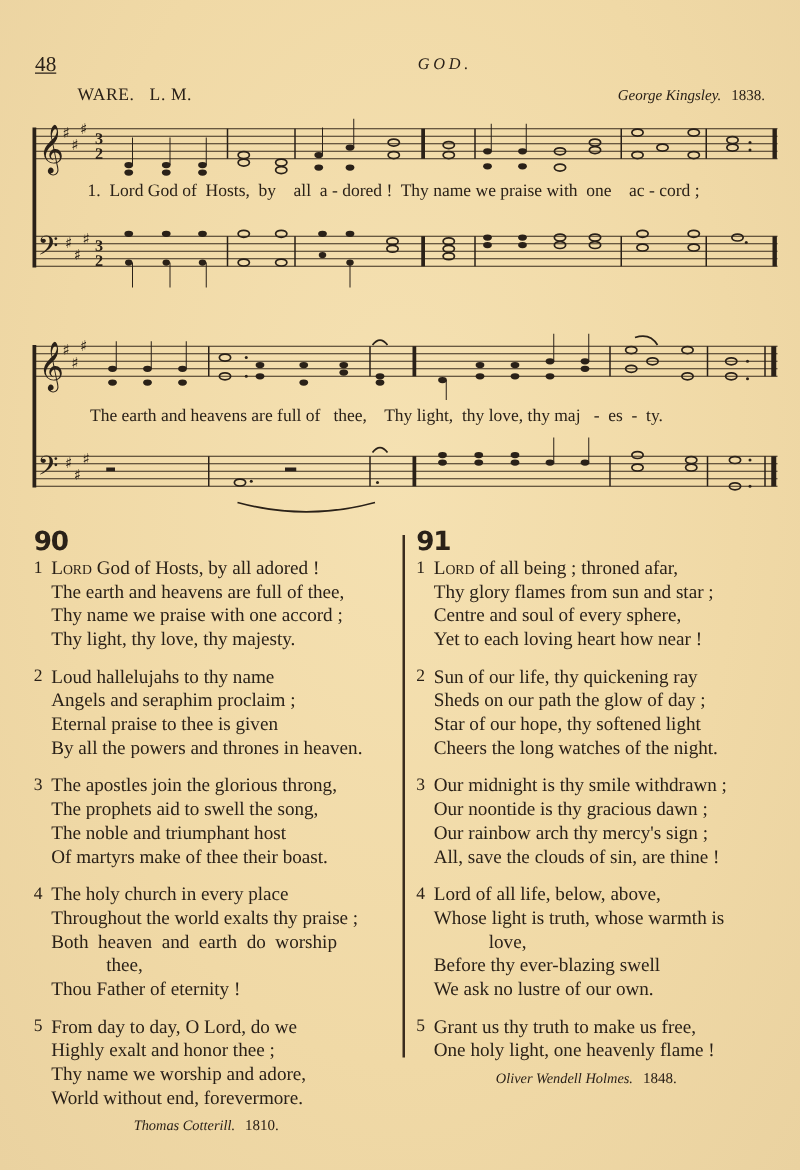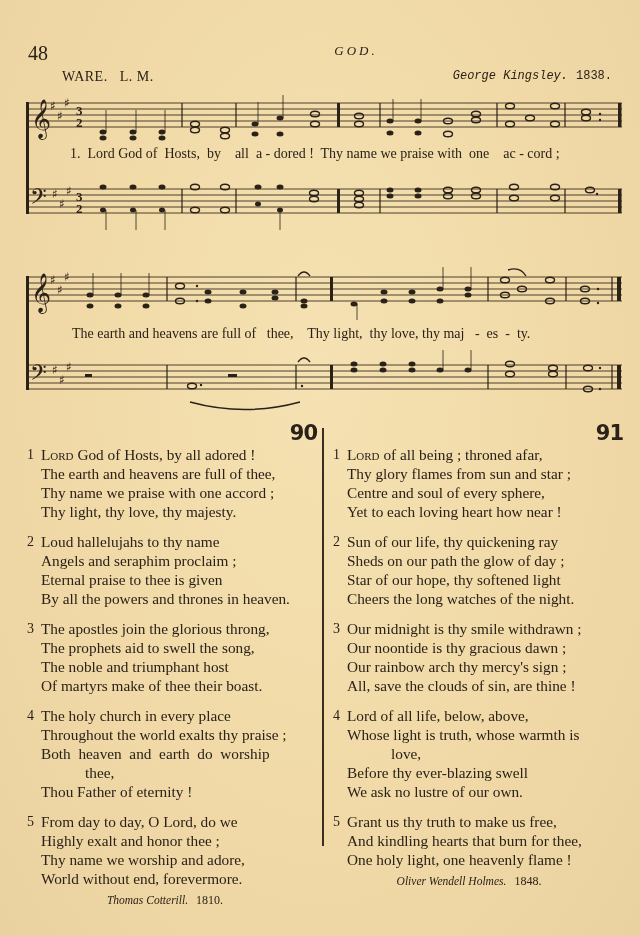--- a/index.html
+++ b/index.html
@@ -4,32 +4,32 @@
 <style>
   html, body { margin: 0; padding: 0; }
   body {
     width: 640px; height: 936px; overflow: hidden;
     background: #f2dcaa;
     background-image: radial-gradient(ellipse at 50% 40%, #f5e1b2 0%, #f0d9a6 60%, #ead2a0 100%);
     font-family: "DejaVu Serif", "Liberation Serif", serif;
     color: #2a2118;
     position: relative;
   }
-  .page-number { position: absolute; left: 28px; top: 42px; font-size: 20px; font-family: "Liberation Serif", serif; }
+  .page-number { position: absolute; left: 28px; top: 42px; font-size: 17px; font-family: "Liberation Serif", serif; text-decoration: underline; }
   .running-head { position: absolute; left: 0; width: 640px; top: 43px; text-align: center; font-style: italic; font-size: 13px; letter-spacing: 3px; font-family: "Liberation Serif", serif; margin-left: 36px; }
   .tune-name { position: absolute; left: 62px; top: 69px; font-size: 14px; font-family: "Liberation Serif", serif; letter-spacing: 0.5px; }
-  .composer { position: absolute; right: 28px; top: 69px; font-size: 12px; font-family: Liberation Mono, monospace; }
+  .composer { position: absolute; right: 28px; top: 69px; font-size: 12px; font-family: Liberation Serif, serif; }
   .composer i { margin-right: 8px; }
 
   .system { position: absolute; left: 0; width: 640px; }
   .system svg { position: absolute; left: 0; top: 0; }
   .lyric { position: absolute; font-size: 14px; font-family: "Liberation Serif", serif; white-space: nowrap; }
 
   .hymn { position: absolute; font-family: "Liberation Serif", serif; font-size: 15.3px; line-height: 19px; }
-  .hymn-number { font-family: "DejaVu Sans", sans-serif; font-weight: bold; font-size: 21px; line-height: 24px; margin-bottom: 0; letter-spacing: -1px; text-align: right; }
+  .hymn-number { font-family: "DejaVu Sans", sans-serif; font-weight: bold; font-size: 21px; line-height: 24px; margin-bottom: 0; letter-spacing: -1px; }
   .stanza { position: relative; padding-left: 14px; margin-bottom: 11px; }
   .stanza-num { position: absolute; left: 0; top: 0; font-size: 14px; }
   .line { white-space: nowrap; }
   .line.cont { padding-left: 44px; }
   .sc { font-variant: small-caps; }
   .author { text-align: center; font-style: italic; font-size: 11.5px; margin-top: -8px; }
   .author .yr { font-style: normal; margin-left: 8px; font-size: 12px; }
 
   .col-divider { position: absolute; left: 322px; top: 428px; width: 1.5px; height: 418px; background: #3a2c1e; }
 </style>
@@ -378,19 +378,18 @@
     <span class="stanza-num">4</span>
     <div class="line">Lord of all life, below, above,</div>
     <div class="line">Whose light is truth, whose warmth is</div>
     <div class="line cont">love,</div>
     <div class="line">Before thy ever-blazing swell</div>
     <div class="line">We ask no lustre of our own.</div>
   </div>
   <div class="stanza">
     <span class="stanza-num">5</span>
     <div class="line">Grant us thy truth to make us free,</div>
-    <div class="line">And kindling hearts that burn for thee,</div>
     <div class="line">One holy light, one heavenly flame !</div>
   </div>
   <div class="author" style="margin-right:18px;">
     <span>Oliver Wendell Holmes.</span><span class="yr">1848.</span>
   </div>
 </div>
 
 </body></html>

